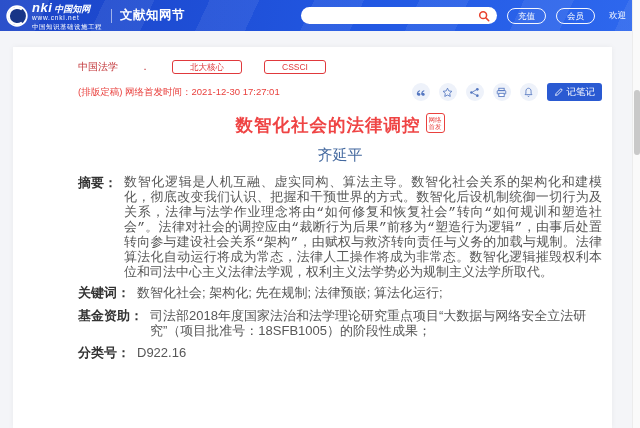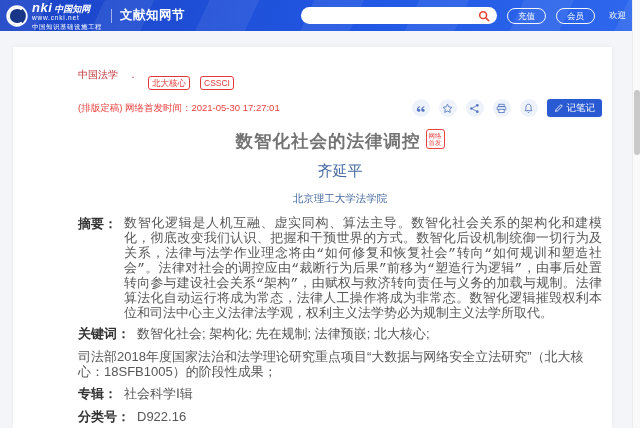--- a/index.html
+++ b/index.html
@@ -51,44 +51,44 @@
   }
   .welcome { color: #fff; font-size: 8.5px; margin: 0 14px 0 14px; }
 
   
   .card {
     position: absolute; left: 13px; top: 47px; width: 599px; height: 381px;
     background: #fff; box-shadow: 0 0 6px rgba(0,0,0,.05);
     padding: 13px 10px 0 65px;
   }
 
-  .journal-row { display: flex; align-items: center; gap: 10px; font-size: 10px; text-align: center; }
+  .journal-row { display: flex; align-items: center; gap: 22px; font-size: 10px; text-align: center; }
   .journal-link { color: #c23639; cursor: pointer; }
   .journal-sep { color: #c23639; }
   .badge {
     border: 1px solid #e0393c; color: #e0393c; border-radius: 3px;
-    font-size: 8.5px; line-height: 12px; padding: 0 3px; cursor: pointer; margin-top: 16px;
+    font-size: 8.5px; line-height: 12px; padding: 0 17px; cursor: pointer;
   }
 
   .meta-row { display: flex; align-items: center; justify-content: space-between; margin-top: 9px; }
   .publish-info { color: #e9413e; font-size: 9.5px; }
   .tools { display: flex; align-items: center; gap: 9px; }
   .tool-circle {
     width: 18px; height: 18px; border-radius: 50%; background: #eef2fa;
     display: flex; align-items: center; justify-content: center; cursor: pointer;
   }
   .note-btn {
     display: flex; align-items: center; gap: 3px;
     height: 18px; padding: 0 7px; border: none; border-radius: 3px;
     background: #2a5ad2; color: #fff; font-size: 9.5px; cursor: pointer;
     font-family: "Liberation Sans", sans-serif;
   }
 
   .title-row { text-align: center; margin-top: 12px; }
-  .article-title { display: inline; font-size: 17.5px; font-weight: bold; color: #737373; letter-spacing: 1px; }
+  .article-title { display: inline; font-size: 17.5px; font-weight: bold; color: #ef4444; letter-spacing: 1px; }
   .title-badge {
     display: inline-block; vertical-align: 2px; margin-left: 5px;
     border: 1px solid #e9413e; border-radius: 3px; color: #e9413e;
     font-size: 6.5px; line-height: 7.5px; padding: 1.5px 2px; text-align: center;
   }
   .title-badge span { display: block; }
 
   .author-row { text-align: center; margin-top: 9px; }
   .author-link { font-size: 15px; color: #44699f; cursor: pointer; }
   .affil-row { text-align: center; margin-top: 7px; }
@@ -147,21 +147,21 @@
 <div class="card">
 
   <div class="journal-row">
     <span class="journal-link">中国法学</span>
     <span class="journal-sep">．</span>
     <span class="badge">北大核心</span>
     <span class="badge">CSSCI</span>
   </div>
 
   <div class="meta-row">
-    <span class="publish-info">(排版定稿) 网络首发时间：2021-05-30 17:27:01</span>
+    <span class="publish-info">(排版定稿) 网络首发时间：2021-12-30 17:27:01</span>
     <div class="tools">
       <span class="tool-circle">
         <svg width="11" height="11" viewBox="0 0 14 14">
           <path d="M4.6 11 C3.2 11 2.3 10 2.3 8.7 C2.3 6.4 3.9 4.6 6 4 L6.6 5.2 C5.1 5.8 4.3 6.7 4.1 7.8 C4.3 7.7 4.6 7.6 5 7.6 C6.1 7.6 6.9 8.4 6.9 9.4 C6.9 10.4 6 11 4.6 11 Z" fill="#5577c0"></path>
           <path d="M10.1 11 C8.7 11 7.8 10 7.8 8.7 C7.8 6.4 9.4 4.6 11.5 4 L12.1 5.2 C10.6 5.8 9.8 6.7 9.6 7.8 C9.8 7.7 10.1 7.6 10.5 7.6 C11.6 7.6 12.4 8.4 12.4 9.4 C12.4 10.4 11.5 11 10.1 11 Z" fill="#5577c0"></path>
         </svg>
       </span>
       <span class="tool-circle">
         <svg width="11" height="11" viewBox="0 0 14 14">
           <polygon points="7,1.5 8.7,5 12.6,5.5 9.8,8.2 10.5,12 7,10.2 3.5,12 4.2,8.2 1.4,5.5 5.3,5" fill="none" stroke="#5577c0" stroke-width="1.1" stroke-linejoin="round"></polygon>
@@ -198,39 +198,33 @@
     </div>
   </div>
 
   <div class="title-row">
     <h1 class="article-title">数智化社会的法律调控</h1><span class="title-badge"><span>网络</span><span>首发</span></span>
   </div>
 
   <div class="author-row">
     <span class="author-link">齐延平</span>
   </div>
-  <div class="affil-row">
-    <span class="affil-link">北京理工大学法学院</span>
-  </div>
 
   <div class="fields">
     <div class="field abstract">
       <span class="lbl">摘要：</span>
       <span class="val">数智化逻辑是人机互融、虚实同构、算法主导。数智化社会关系的架构化和建模化，彻底改变我们认识、把握和干预世界的方式。数智化后设机制统御一切行为及关系，法律与法学作业理念将由“如何修复和恢复社会”转向“如何规训和塑造社会”。法律对社会的调控应由“裁断行为后果”前移为“塑造行为逻辑”，由事后处置转向参与建设社会关系“架构”，由赋权与救济转向责任与义务的加载与规制。法律算法化自动运行将成为常态，法律人工操作将成为非常态。数智化逻辑摧毁权利本位和司法中心主义法律法学观，权利主义法学势必为规制主义法学所取代。</span>
     </div>
     <div class="field">
       <span class="lbl">关键词：</span>
-      <span class="val">数智化社会; 架构化; 先在规制; 法律预嵌; 北大核心;</span>
+      <span class="val">数智化社会; 架构化; 先在规制; 法律预嵌; 算法化运行;</span>
     </div>
     <div class="field">
-      <span class="val">司法部2018年度国家法治和法学理论研究重点项目“大数据与网络安全立法研究”（北大核心：18SFB1005）的阶段性成果；</span>
-    </div>
-    <div class="field">
-      <span class="lbl">专辑：</span>
-      <span class="val">社会科学Ⅰ辑</span>
+      <span class="lbl">基金资助：</span>
+      <span class="val">司法部2018年度国家法治和法学理论研究重点项目“大数据与网络安全立法研究”（项目批准号：18SFB1005）的阶段性成果；</span>
     </div>
     <div class="field">
       <span class="lbl">分类号：</span>
       <span class="val">D922.16</span>
     </div>
   </div>
 
 </div>
 
 <div class="scrollbar">

